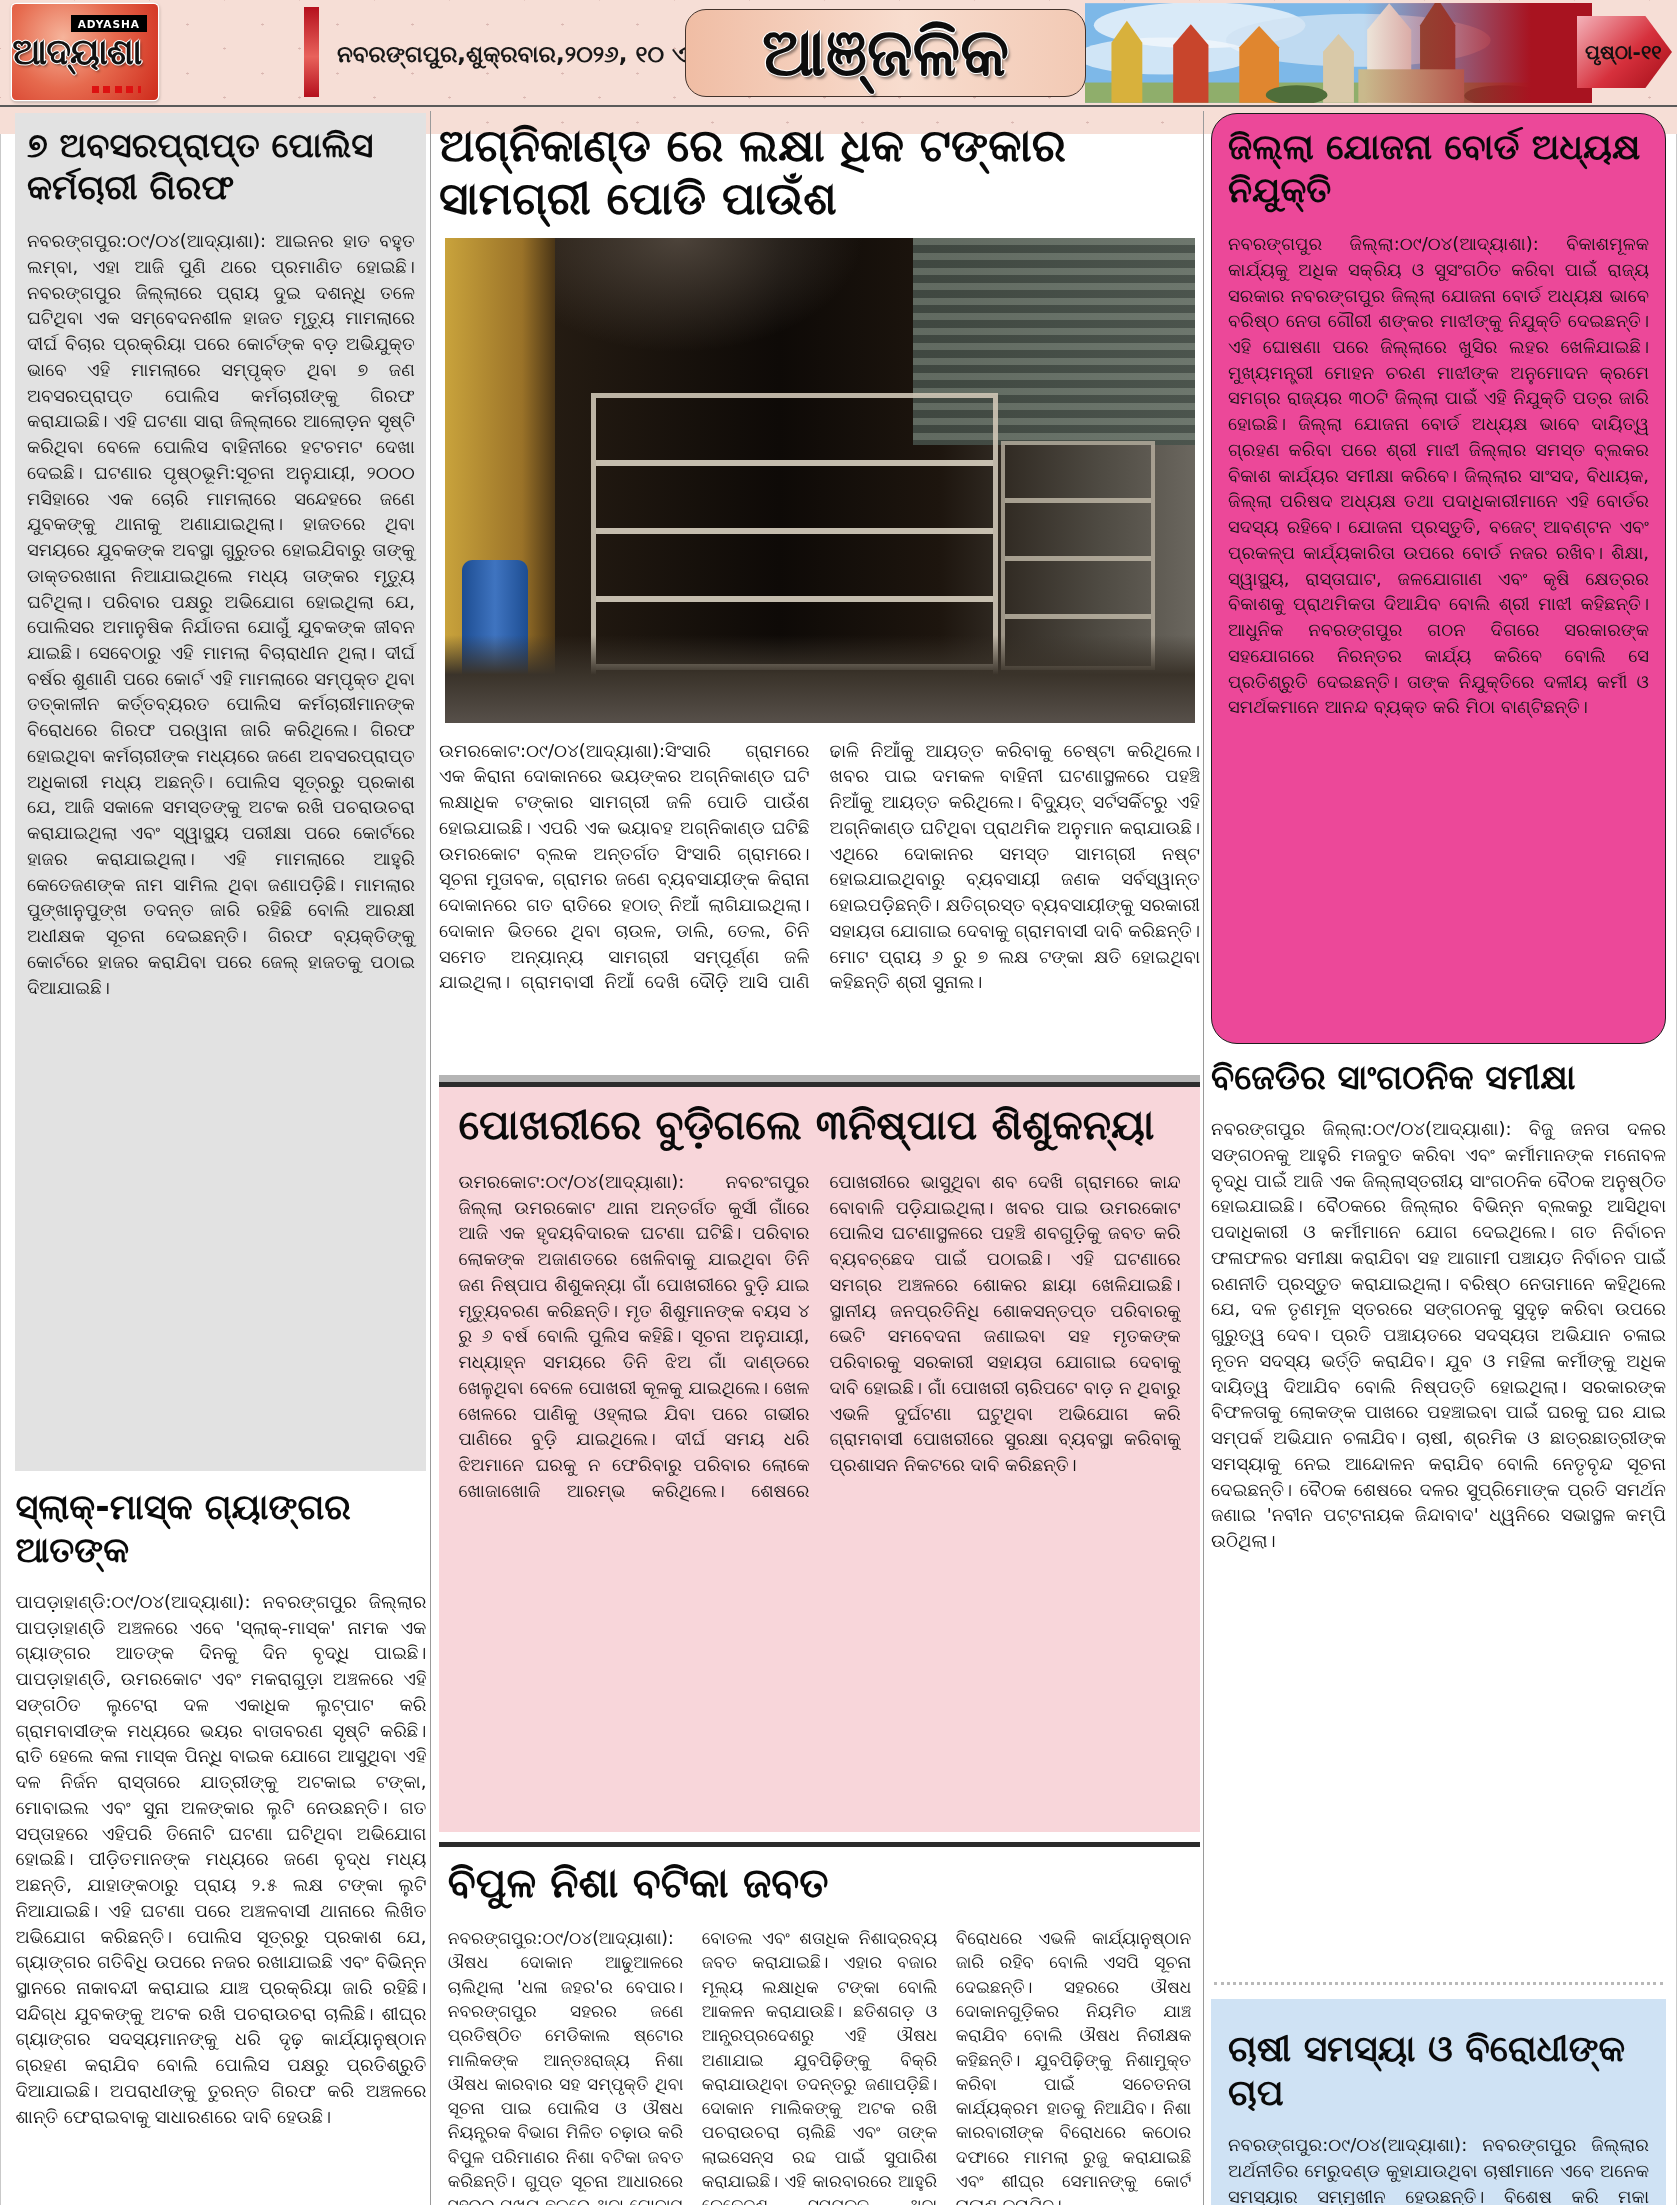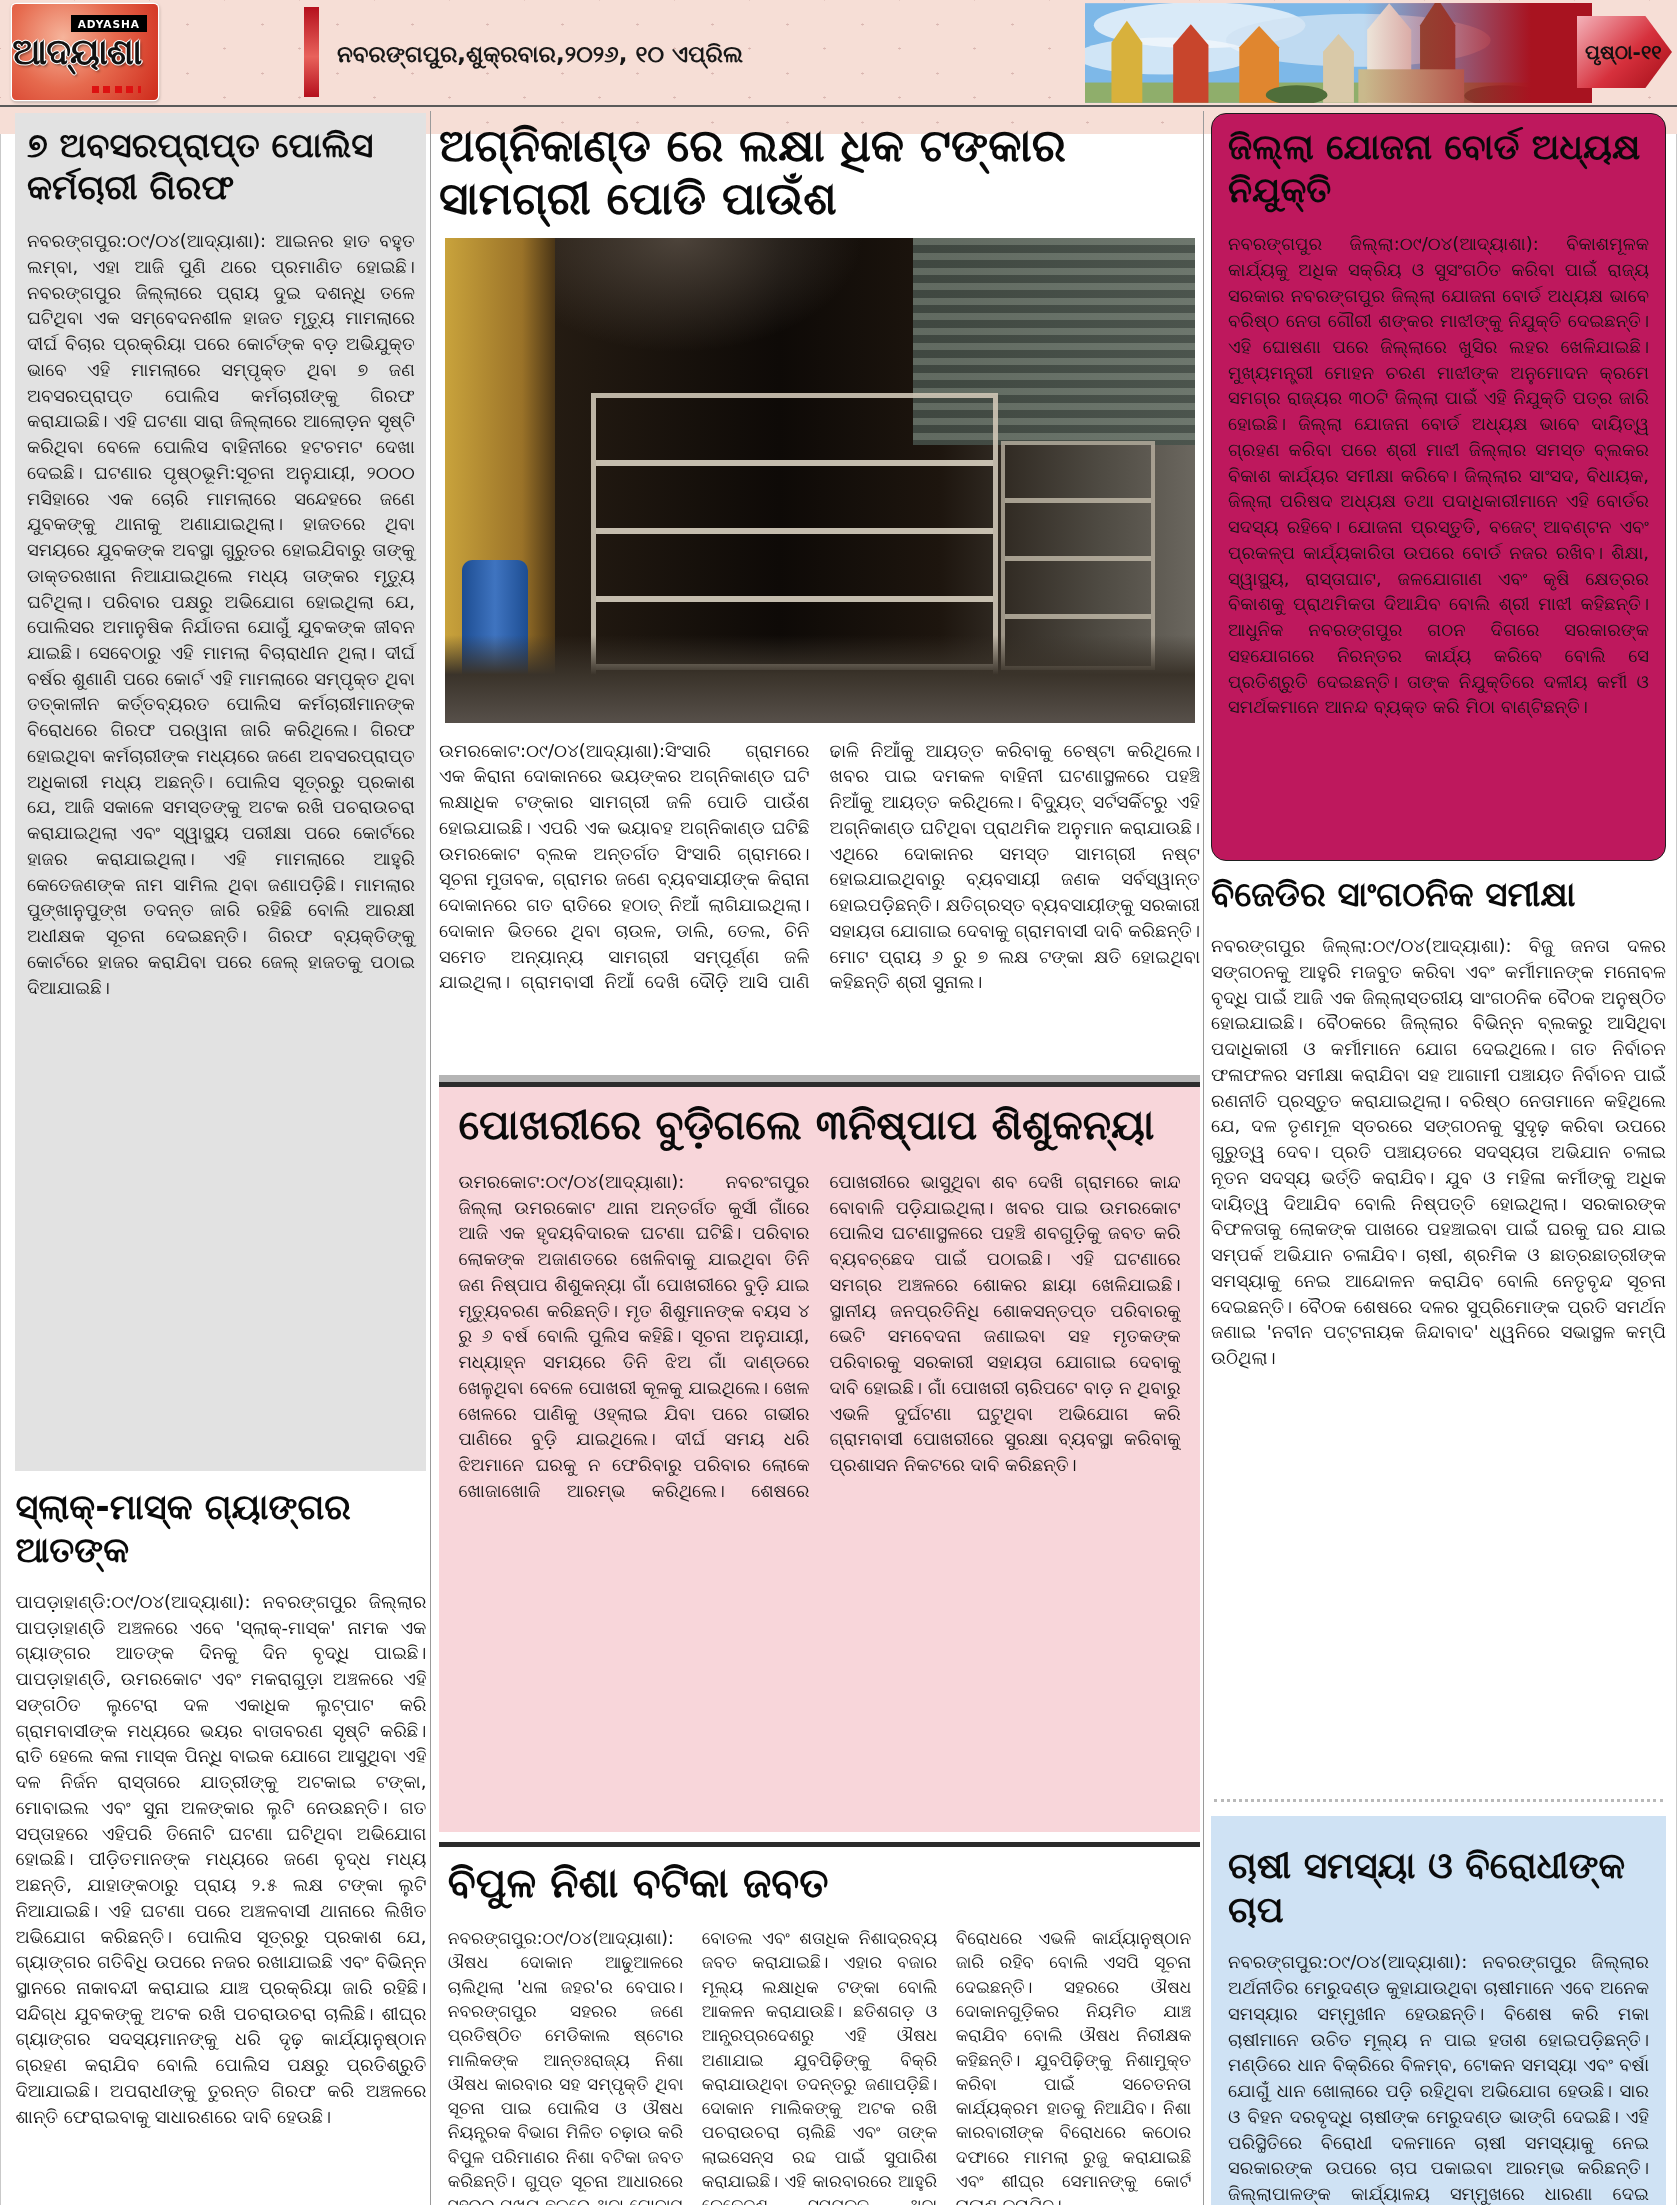--- a/index.html
+++ b/index.html
@@ -83,22 +83,22 @@
      padding:13.2px 19.4px;box-sizing:border-box;overflow:hidden;}
   .pink-box .headline{font-size:41px;margin-bottom:18.5px;}
   .pink-body{column-count:2;column-gap:20px;height:631px;overflow:hidden;text-align:justify;}
   .white-box{background:#fff;border-top:5.3px solid #2c2c2c;margin-top:9.7px;height:829px;
      padding:11.5px 8.8px;box-sizing:border-box;overflow:hidden;}
   .white-box .headline{font-size:41px;margin-bottom:17.6px;}
   .white-body{column-count:3;column-gap:18.5px;height:723px;overflow:hidden;text-align:justify;font-size:17px;}
 
   
   .right-col{left:1211px;width:455px;}
-  .r1-box{border:1.8px solid #1e1e1e;border-radius:15px;height:748px;padding:12.3px 16px;
-     box-sizing:border-box;overflow:hidden;background:#be185d;}
+  .r1-box{border:1.8px solid #1e1e1e;border-radius:26px;height:931px;padding:12.3px 16px;
+     box-sizing:border-box;overflow:hidden;background:#ec4899;}
   .r1-box .headline{font-size:35px;margin-bottom:19.4px;}
   .right-col .body-text{font-size:18px;line-height:1.43;}
   .r2{margin-top:13.2px;height:913px;overflow:hidden;}
   .r2 .headline{font-size:34px;margin-bottom:17.6px;}
   .dotted-div{border-top:3.5px dotted #b9b9b9;margin:12.3px 2.6px 0;}
   .blue-box{background:#cfe2f4;margin-top:13.2px;height:683px;padding:12.3px 17px;
      box-sizing:border-box;overflow:hidden;}
   .blue-box .headline{font-size:36px;margin-bottom:17.6px;margin-top:16px;}
 </style>
 </head>
@@ -133,20 +133,23 @@
         <polygon points="540,226 540,110 575,70 610,110 610,226" fill="#d9c9a8"></polygon>
         <polygon points="640,226 640,60 690,0 740,60 740,226" fill="#eee8dc"></polygon>
         <polygon points="760,226 760,50 800,-10 840,50 840,226" fill="#8a5a3b"></polygon>
         <rect x="620" y="150" width="240" height="76" fill="#c9b98c"></rect>
         <ellipse cx="480" cy="208" rx="70" ry="22" fill="#4f6e3a"></ellipse>
         <ellipse cx="950" cy="210" rx="90" ry="24" fill="#55743e"></ellipse>
       </svg>
       <div class="temple-fade"></div>
     </div>
 
+    <div class="title-box">
+      <div class="title-text">ଆଞ୍ଜଳିକ</div>
+    </div>
 
     <div class="page-arrow">
       <span>ପୃଷ୍ଠା-୧୧</span>
     </div>
   </div>
   <div class="header-rule"></div>
 
   <div class="v-rule" style="left:430px"></div>
   <div class="v-rule" style="left:1203px"></div>
 

